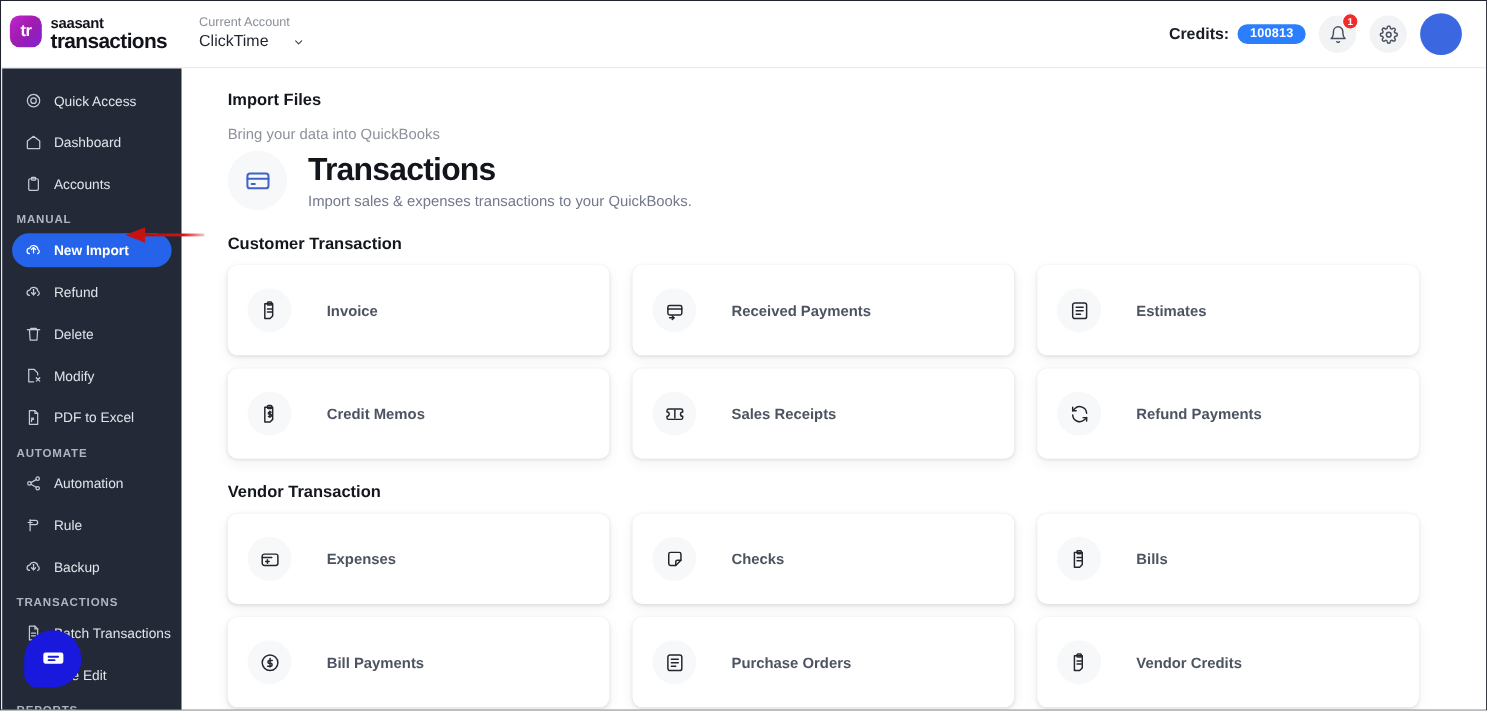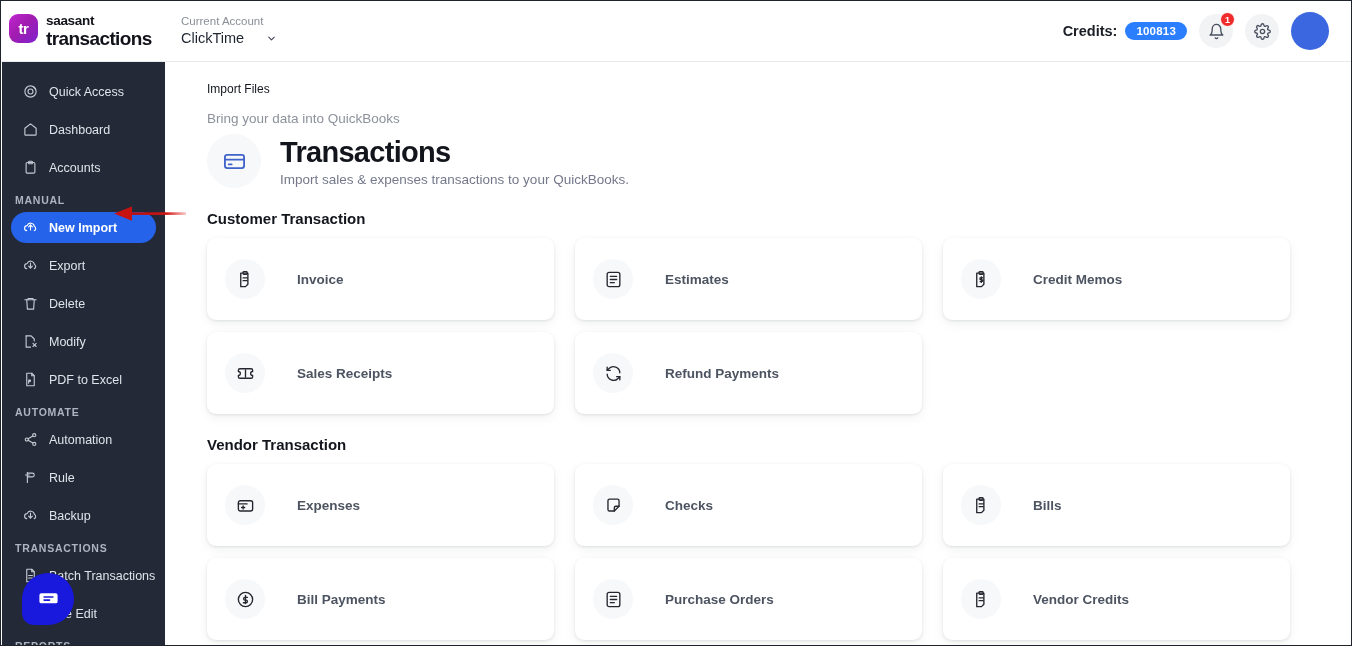--- a/index.html
+++ b/index.html
@@ -93,21 +93,21 @@
   }
 
   
   #main {
     position: absolute; top: 61px; left: 164px;
     width: 1186px; height: 584px;
     background: #ffffff;
     padding: 20px 46px 0 42px;
     overflow: hidden;
   }
-  .page-title { font-size: 12px; font-weight: 400; color: #13161d; }
+  .page-title { font-size: 15px; font-weight: 700; color: #13161d; }
   .page-sub { font-size: 13.5px; color: #8c919b; margin-top: 15px; }
 
   .hero { display: flex; align-items: center; gap: 10px; margin-top: 8px; }
   .hero-icon {
     width: 54px; height: 54px; border-radius: 50%;
     background: #f7f8fa; display: flex; align-items: center; justify-content: center;
     flex: 0 0 54px;
   }
   .hero-text { padding-left: 9px; }
   .hero-title { font-size: 29px; font-weight: 700; color: #12151c; letter-spacing: -0.7px; }
@@ -233,21 +233,21 @@
       </svg>
       <span>New Import</span>
     </div>
     <div class="nav-gap"></div>
     <div class="nav-item">
       <svg class="ni-icon" viewBox="0 0 24 24" fill="none" stroke="currentColor" stroke-width="1.8" stroke-linecap="round" stroke-linejoin="round">
         <path d="M6 17a4 4 0 0 1 .6-7.96 6 6 0 0 1 11.6 1.46A3.5 3.5 0 0 1 18 17"></path>
         <path d="M12 8v8"></path>
           <path d="M9 13l3 3 3-3"></path>
       </svg>
-      <span>Export</span>
+      <span>Refund</span>
     </div>
     <div class="nav-gap"></div>
     <div class="nav-item">
       <svg class="ni-icon" viewBox="0 0 24 24" fill="none" stroke="currentColor" stroke-width="1.8" stroke-linecap="round" stroke-linejoin="round">
         <path d="M3 6h18"></path>
           <path d="M8 6V4h8v2"></path>
           <path d="M6 6l1 15h10l1-15"></path>
       </svg>
       <span>Delete</span>
     </div>
@@ -350,20 +350,31 @@
           <svg width="19" height="19" viewBox="0 0 24 24" fill="none" stroke="#23262e" stroke-width="1.7" stroke-linecap="round" stroke-linejoin="round">
             <path d="M6 4h9v14l-3 3H6z"></path>
               <rect x="9" y="2" width="5" height="3.5" rx="1"></rect>
             <path d="M9 10h5"></path>
               <path d="M9 13.5h5"></path>
           </svg>
         </div>
         <span class="card-label">Invoice</span>
       </div>
 
+      <div class="card">
+        <div class="card-icon">
+          <svg width="19" height="19" viewBox="0 0 24 24" fill="none" stroke="#23262e" stroke-width="1.7" stroke-linecap="round" stroke-linejoin="round">
+            <rect x="4" y="6" width="16" height="11" rx="2"></rect>
+              <path d="M4 10h16"></path>
+            <path d="M6 20h5"></path>
+              <path d="M9 18l2 2-2 2"></path>
+          </svg>
+        </div>
+        <span class="card-label">Received Payments</span>
+      </div>
 
       <div class="card">
         <div class="card-icon">
           <svg width="19" height="19" viewBox="0 0 24 24" fill="none" stroke="#23262e" stroke-width="1.7" stroke-linecap="round" stroke-linejoin="round">
             <rect x="4" y="3" width="16" height="18" rx="2.5"></rect>
             <path d="M8 8h8"></path>
               <path d="M8 12h8"></path>
               <path d="M8 16h5"></path>
           </svg>
         </div>

